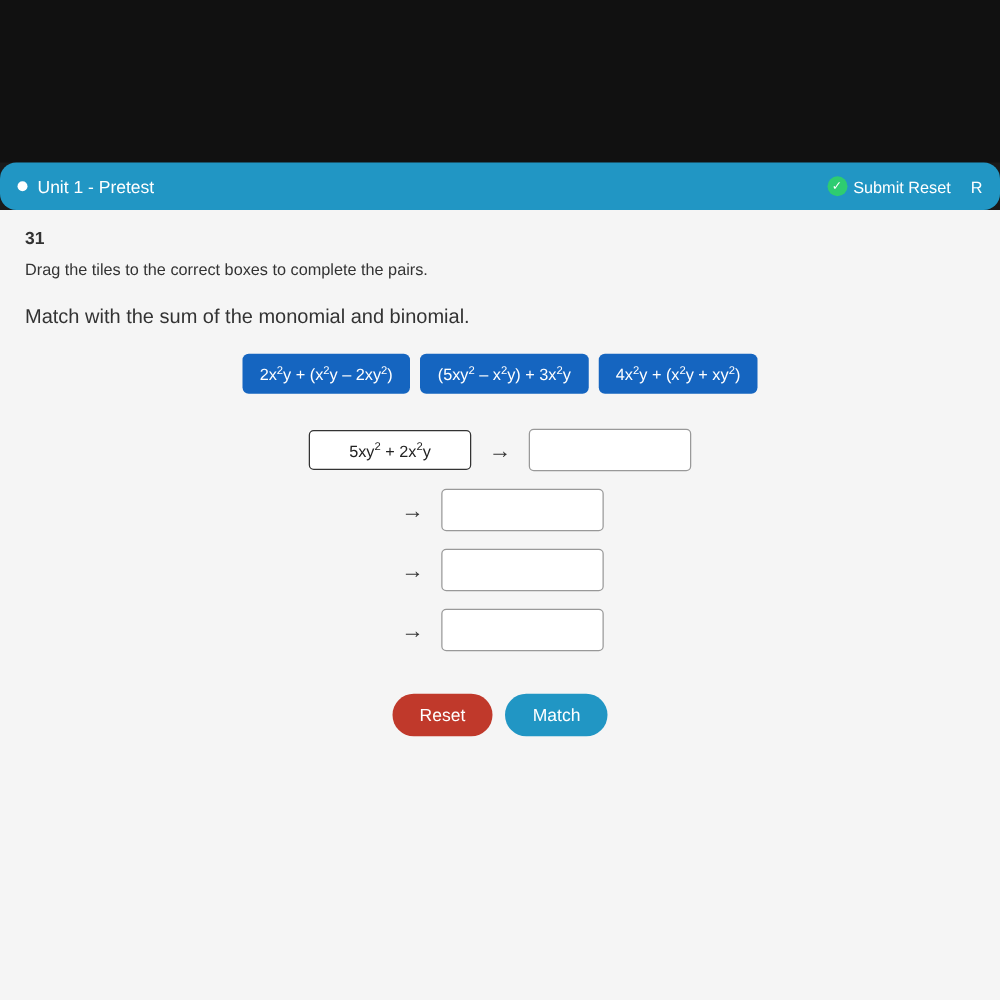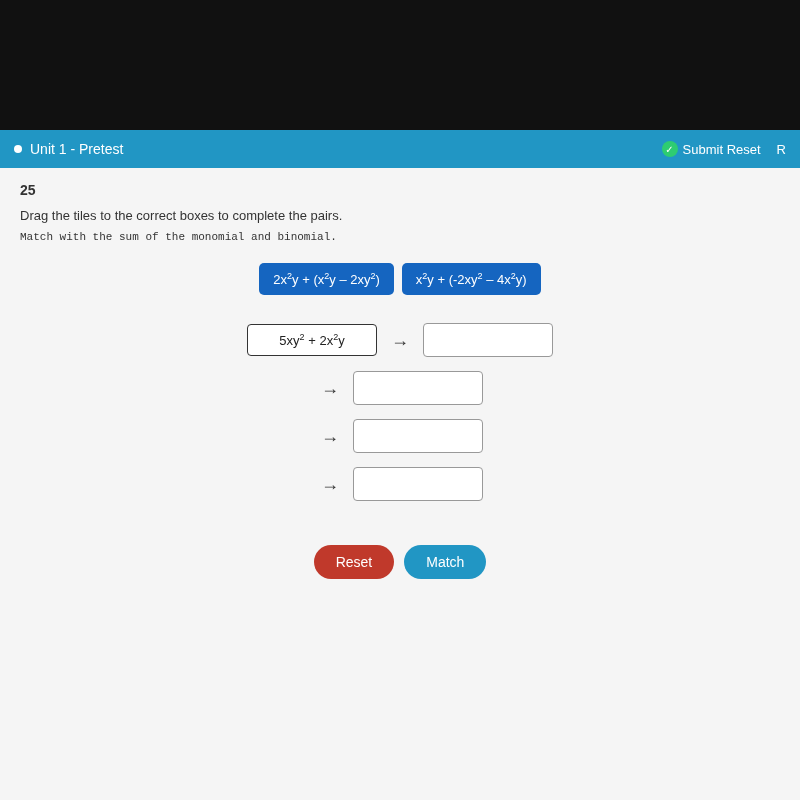--- a/index.html
+++ b/index.html
@@ -19,20 +19,21 @@
     }
 
     .header-bar {
       width: 100%;
       height: 38px;
       background: #2196c4;
       display: flex;
       align-items: center;
       padding: 0 14px;
       justify-content: space-between;
+      border-radius: 13px;
     }
 
     .header-left {
       display: flex;
       align-items: center;
       gap: 8px;
       color: white;
       font-size: 14px;
     }
 
@@ -82,28 +83,27 @@
     .question-number {
       font-size: 14px;
       color: #333;
       margin-bottom: 10px;
       font-weight: bold;
     }
 
     .instruction-1 {
       font-size: 13px;
       color: #333;
-      margin-bottom: 8px;
+      margin-bottom: 22px;
     }
 
     .instruction-2 {
-      font-size: 11px;
+      font-size: 16px;
       color: #333;
       margin-bottom: 20px;
-      font-family: Liberation Mono, monospace;
     }
 
     .tiles-row {
       display: flex;
       gap: 8px;
       margin-bottom: 28px;
       flex-wrap: wrap;
       justify-content: center;
     }
 
@@ -116,21 +116,21 @@
       cursor: grab;
       user-select: none;
       border: none;
     }
 
     .matching-area {
       display: flex;
       flex-direction: column;
       gap: 14px;
       align-items: center;
-      margin-bottom: 44px;
+      margin-bottom: 34px;
     }
 
     .match-row {
       display: flex;
       align-items: center;
       gap: 10px;
     }
 
     .match-source {
       background: white;
@@ -202,31 +202,34 @@
   <div class="header-right">
     <div class="submit-test-btn">
       <div class="check-icon">✓</div>
       <span>Submit Reset</span>
     </div>
     <span>R</span>
   </div>
 </div>
 
 <div class="main-content">
-  <div class="question-number">25</div>
+  <div class="question-number">31</div>
 
   <div class="instruction-1">Drag the tiles to the correct boxes to complete the pairs.</div>
   <div class="instruction-2">Match with the sum of the monomial and binomial.</div>
 
   <div class="tiles-row">
     <div class="tile">
       2x<sup>2</sup>y + (x<sup>2</sup>y – 2xy<sup>2</sup>)
     </div>
     <div class="tile">
-      x<sup>2</sup>y + (-2xy<sup>2</sup> – 4x<sup>2</sup>y)
+      (5xy<sup>2</sup> – x<sup>2</sup>y) + 3x<sup>2</sup>y
+    </div>
+    <div class="tile">
+      4x<sup>2</sup>y + (x<sup>2</sup>y + xy<sup>2</sup>)
     </div>
   </div>
 
   <div class="matching-area">
 
     <div class="match-row">
       <div class="match-source">
         5xy<sup>2</sup> + 2x<sup>2</sup>y
       </div>
       <span class="arrow">→</span>

